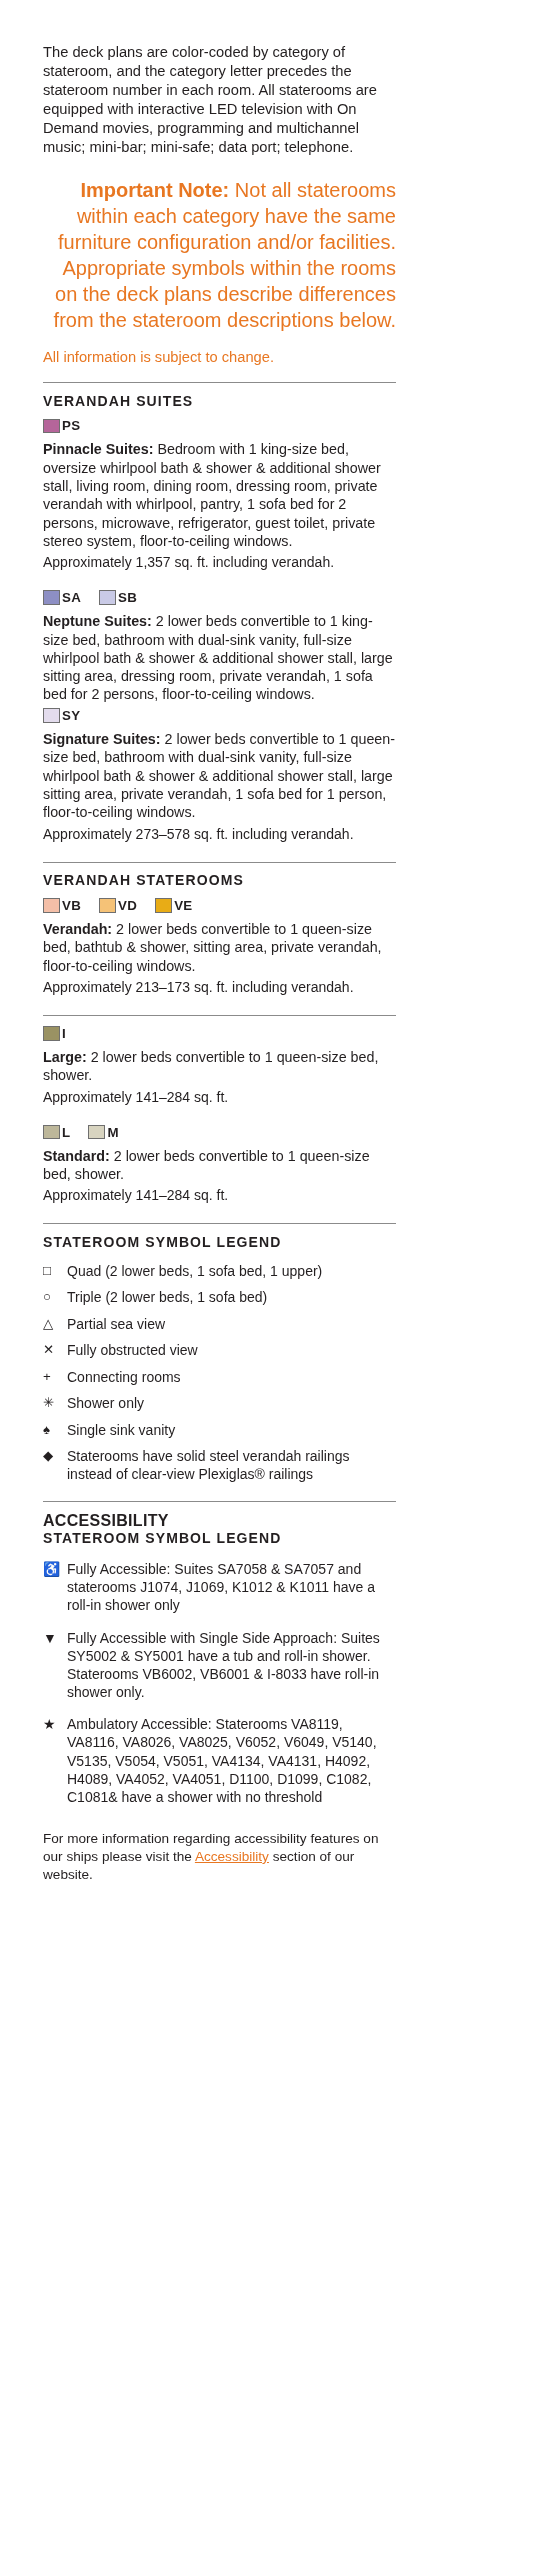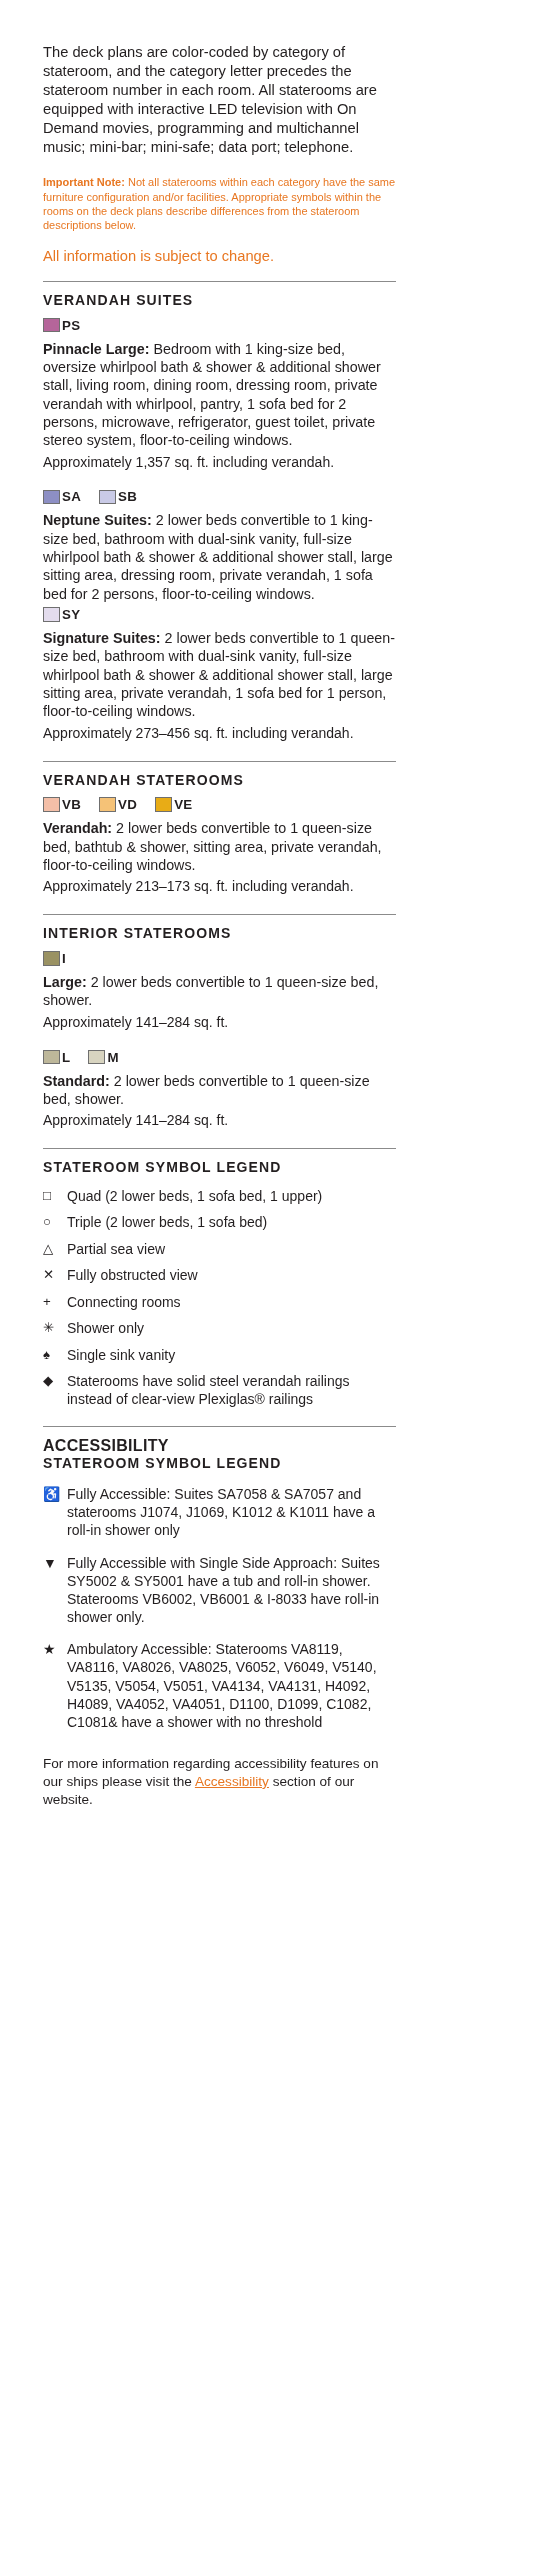--- a/index.html
+++ b/index.html
@@ -17,23 +17,24 @@
     position: relative;
   }
   .intro {
     font-size: 14.7px;
     line-height: 1.30;
     color: #231f20;
     margin-bottom: 18px;
   }
   .note {
     color: #e87722;
-    font-size: 11px;
+    font-size: 20px;
     line-height: 1.30;
     margin-bottom: 3px;
+    text-align: right;
   }
   .note b { font-weight: bold; }
   .subject {
     color: #e87722;
     font-size: 14.7px;
     line-height: 1.30;
   }
   .hr {
     border: none;
     border-top: 1px solid #8b8b8b;
@@ -157,21 +158,21 @@
 
   <hr class="hr">
   <h2 class="section-head">VERANDAH SUITES</h2>
 
   <div class="swatch-row">
     <div class="swatch-item">
       <span class="swatch" style="background:#b5659a"></span>
       <span class="swatch-code">PS</span>
     </div>
   </div>
-  <p class="cat-desc"><b>Pinnacle Large:</b><span> Bedroom with 1 king-size bed, oversize whirlpool bath &amp; shower &amp; additional shower stall, living room, dining room, dressing room, private verandah with whirlpool, pantry, 1 sofa bed for 2 persons, microwave, refrigerator, guest toilet, private stereo system, floor-to-ceiling windows.</span></p>
+  <p class="cat-desc"><b>Pinnacle Suites:</b><span> Bedroom with 1 king-size bed, oversize whirlpool bath &amp; shower &amp; additional shower stall, living room, dining room, dressing room, private verandah with whirlpool, pantry, 1 sofa bed for 2 persons, microwave, refrigerator, guest toilet, private stereo system, floor-to-ceiling windows.</span></p>
   <p class="cat-approx">Approximately 1,357 sq. ft. including verandah.</p>
 
   <div class="swatch-row">
     <div class="swatch-item">
       <span class="swatch" style="background:#8d8fc4"></span>
       <span class="swatch-code">SA</span>
     </div>
     <div class="swatch-item">
       <span class="swatch" style="background:#c9cae6"></span>
       <span class="swatch-code">SB</span>
@@ -179,21 +180,21 @@
   </div>
   <p class="cat-desc"><b>Neptune Suites:</b><span> 2 lower beds convertible to 1 king-size bed, bathroom with dual-sink vanity, full-size whirlpool bath &amp; shower &amp; additional shower stall, large sitting area, dressing room, private verandah, 1 sofa bed for 2 persons, floor-to-ceiling windows.</span></p>
 
   <div class="swatch-row">
     <div class="swatch-item">
       <span class="swatch" style="background:#e3dced"></span>
       <span class="swatch-code">SY</span>
     </div>
   </div>
   <p class="cat-desc"><b>Signature Suites:</b><span> 2 lower beds convertible to 1 queen-size bed, bathroom with dual-sink vanity, full-size whirlpool bath &amp; shower &amp; additional shower stall, large sitting area, private verandah, 1 sofa bed for 1 person, floor-to-ceiling windows.</span></p>
-  <p class="cat-approx">Approximately 273–456 sq. ft. including verandah.</p>
+  <p class="cat-approx">Approximately 273–578 sq. ft. including verandah.</p>
 
   <hr class="hr">
   <h2 class="section-head">VERANDAH STATEROOMS</h2>
 
   <div class="swatch-row">
     <div class="swatch-item">
       <span class="swatch" style="background:#f4bfa8"></span>
       <span class="swatch-code">VB</span>
     </div>
     <div class="swatch-item">
@@ -202,21 +203,20 @@
     </div>
     <div class="swatch-item">
       <span class="swatch" style="background:#e8ac16"></span>
       <span class="swatch-code">VE</span>
     </div>
   </div>
   <p class="cat-desc"><b>Verandah:</b><span> 2 lower beds convertible to 1 queen-size bed, bathtub &amp; shower, sitting area, private verandah, floor-to-ceiling windows.</span></p>
   <p class="cat-approx">Approximately 213–173 sq. ft. including verandah.</p>
 
   <hr class="hr">
-  <h2 class="section-head">INTERIOR STATEROOMS</h2>
 
   <div class="swatch-row">
     <div class="swatch-item">
       <span class="swatch" style="background:#9a9263"></span>
       <span class="swatch-code">I</span>
     </div>
   </div>
   <p class="cat-desc"><b>Large:</b><span> 2 lower beds convertible to 1 queen-size bed, shower.</span></p>
   <p class="cat-approx">Approximately 141–284 sq. ft.</p>
 

